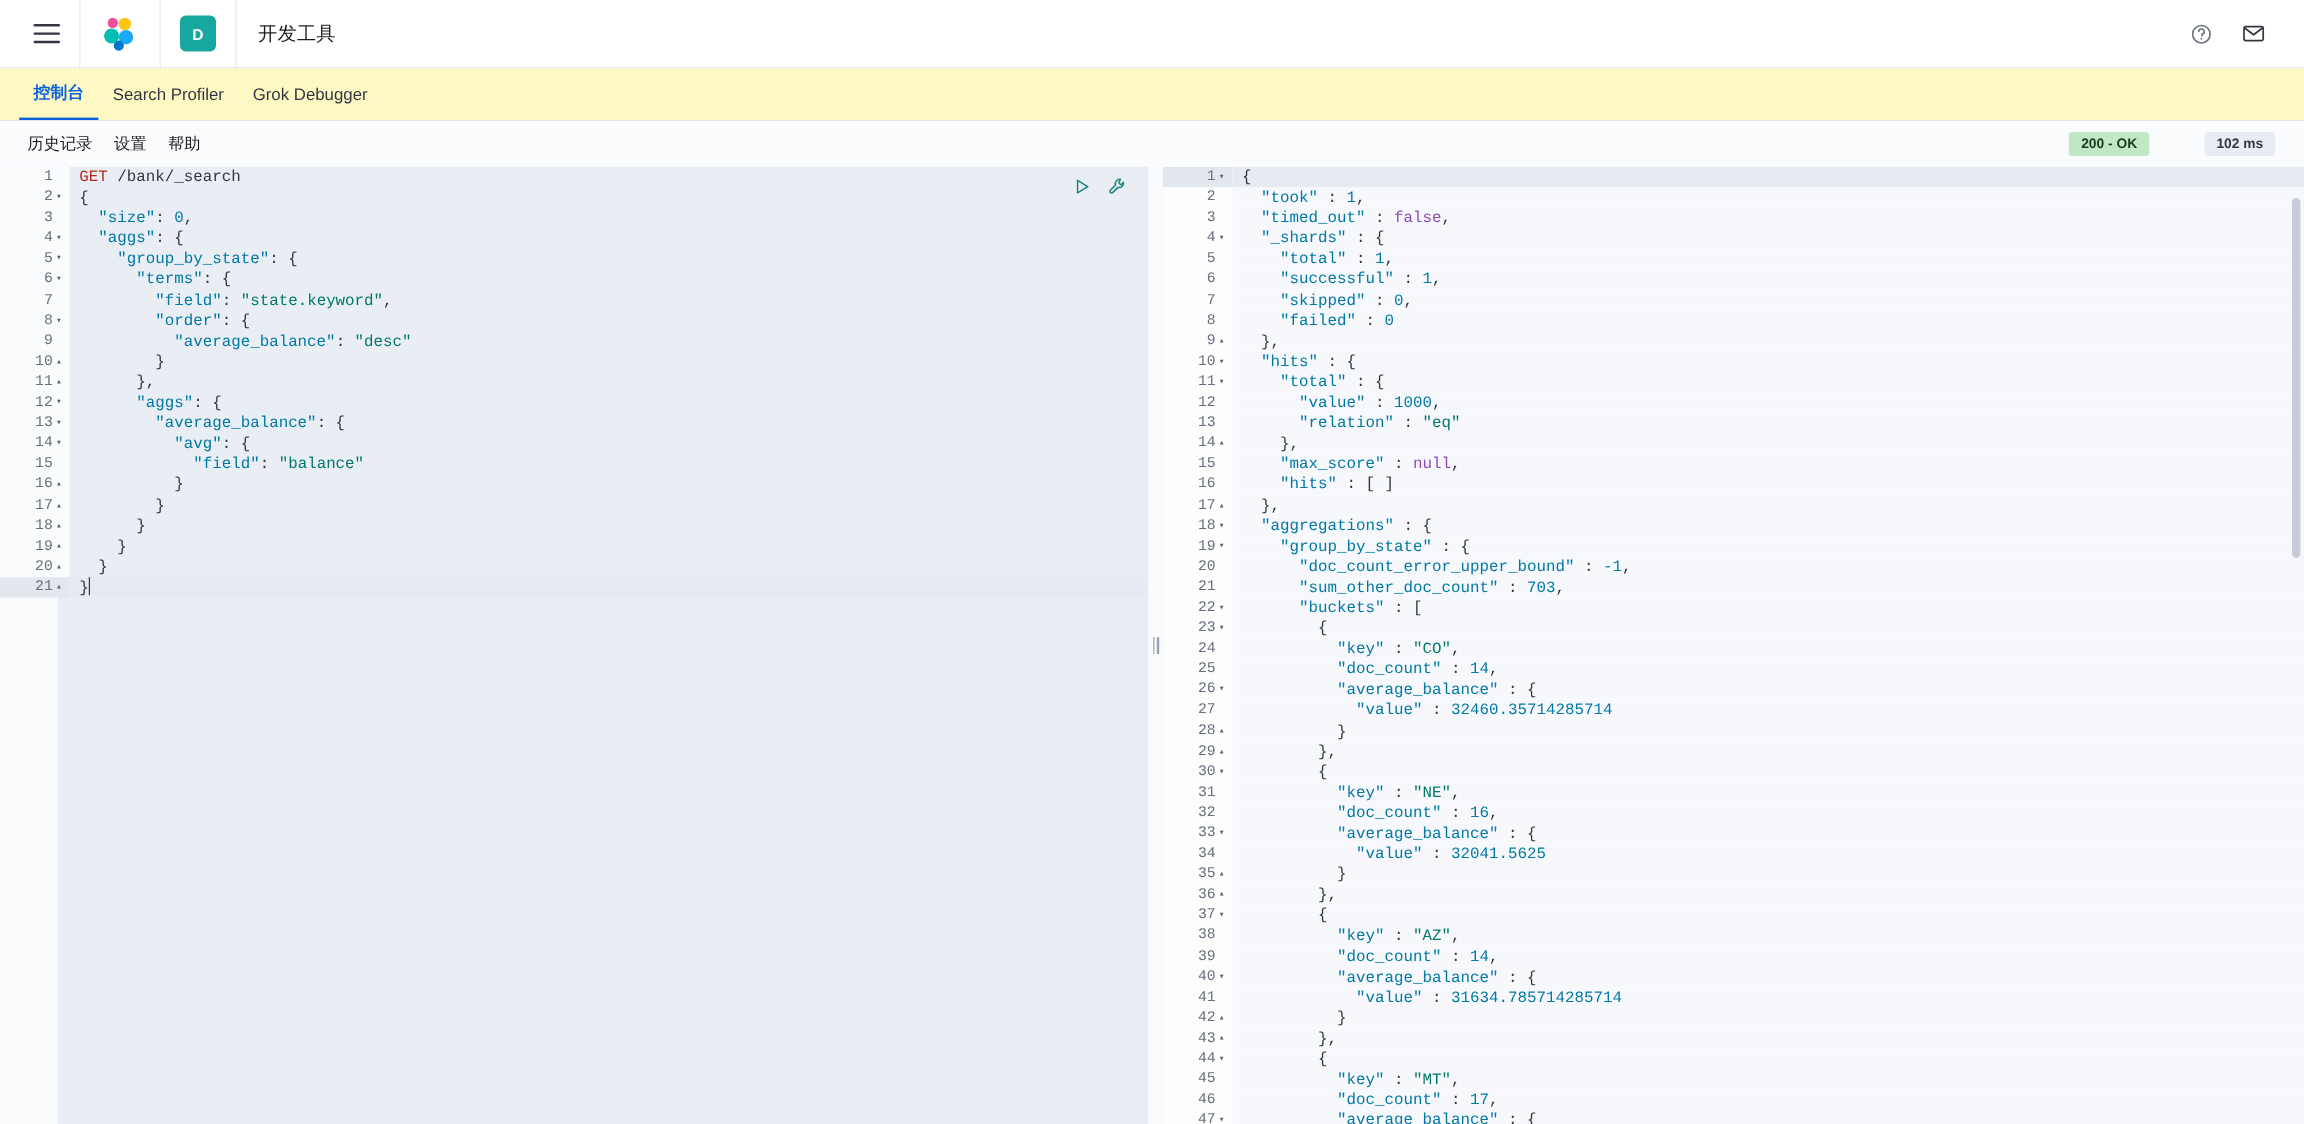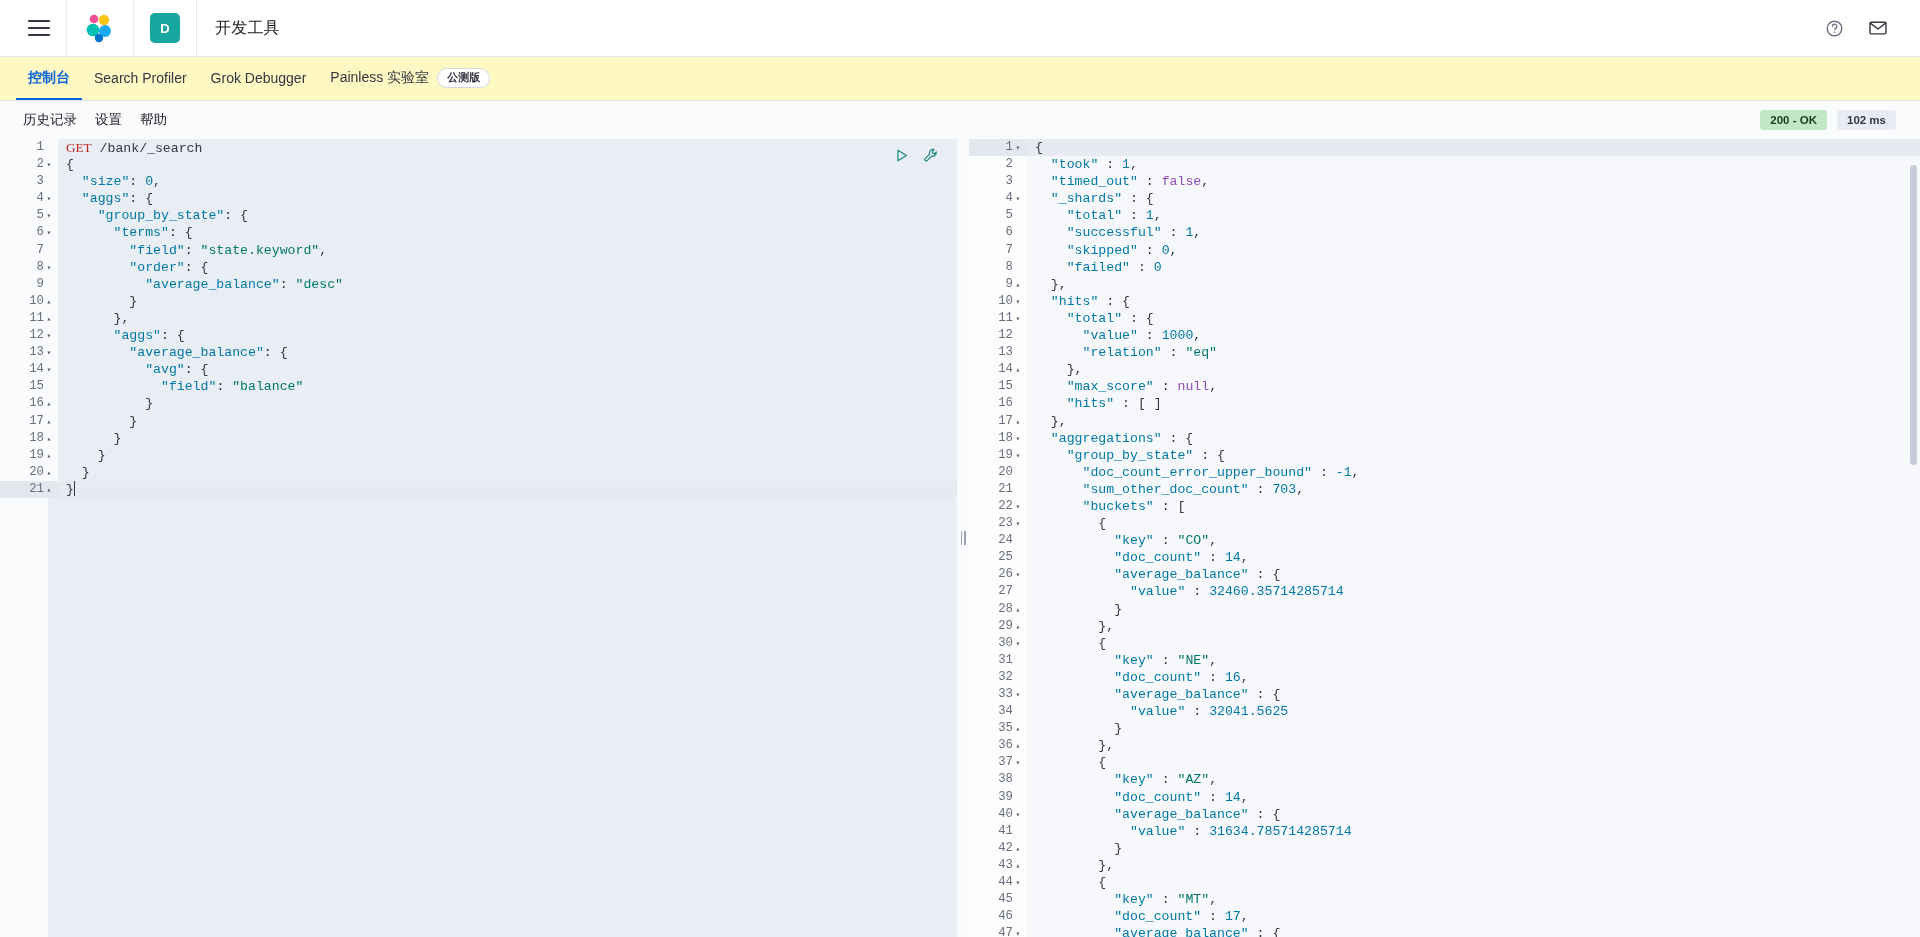--- a/index.html
+++ b/index.html
@@ -117,20 +117,21 @@
     line-height: 1.1;
   }
   .status-time {
     background: #e9edf3;
     color: #343741;
     font-size: 11.5px;
     font-weight: 600;
     border-radius: 3px;
     padding: 4px 10px;
     line-height: 1.1;
+    margin-left: 36px;
   }
 
   
   .console-body {
     display: flex;
     height: calc(937px - 57px - 44px - 38px);
     background: #fafbfd;
     position: relative;
   }
   .pane { position: relative; height: 100%; overflow: hidden; background: #fafbfd; }
@@ -186,21 +187,21 @@
     color: #343741;
     position: relative;
   }
   .left-editor .ed-code { background: #e9edf4; }
   .left-editor .ed-gutter { background: #fafbfd; }
   .right-editor .ed-code { background: #f7f8fc; }
   .right-editor .ed-gutter { background: #fdfdfe; }
   .left-editor { background:#e9edf4; }
 
   
-  .t-method { color: #bd271e; font-family: Liberation Serif, serif; }
+  .t-method { color: #bd271e; }
   .t-url    { color: #343741; }
   .t-key    { color: #0079a5; }
   .t-str    { color: #00786a; }
   .t-num    { color: #0079a5; }
   .t-bool   { color: #8f4bb5; }
   .t-punc   { color: #343741; }
   .t-plain  { color: #343741; }
 
   .caret {
     display:inline-block;
@@ -292,24 +293,20 @@
 
 <div class="app-tabs">
   <div class="app-tab active">
     <span>控制台</span>
   </div>
   <div class="app-tab">
     <span>Search Profiler</span>
   </div>
   <div class="app-tab">
     <span>Grok Debugger</span>
-  </div>
-  <div class="app-tab">
-    <span>Painless 实验室</span>
-    <span class="beta-pill">公测版</span>
   </div>
 </div>
 
 <div class="console-bar">
   <div class="console-link">历史记录</div>
   <div class="console-link">设置</div>
   <div class="console-link">帮助</div>
   <div class="console-bar-right">
     <div class="status-ok">200 - OK</div>
     <div class="status-time">102 ms</div>

